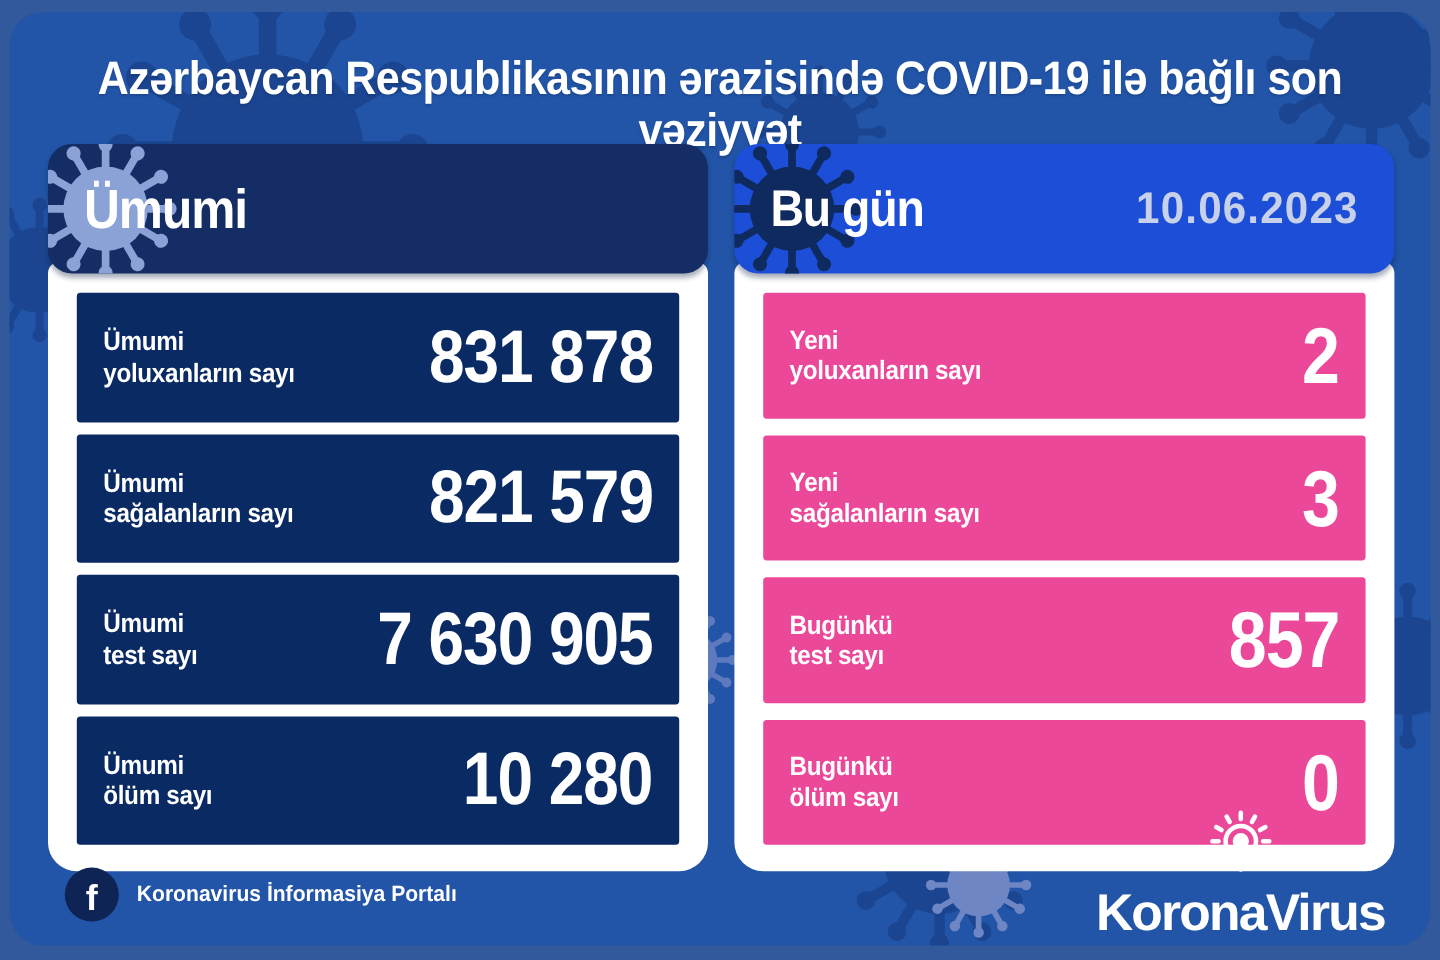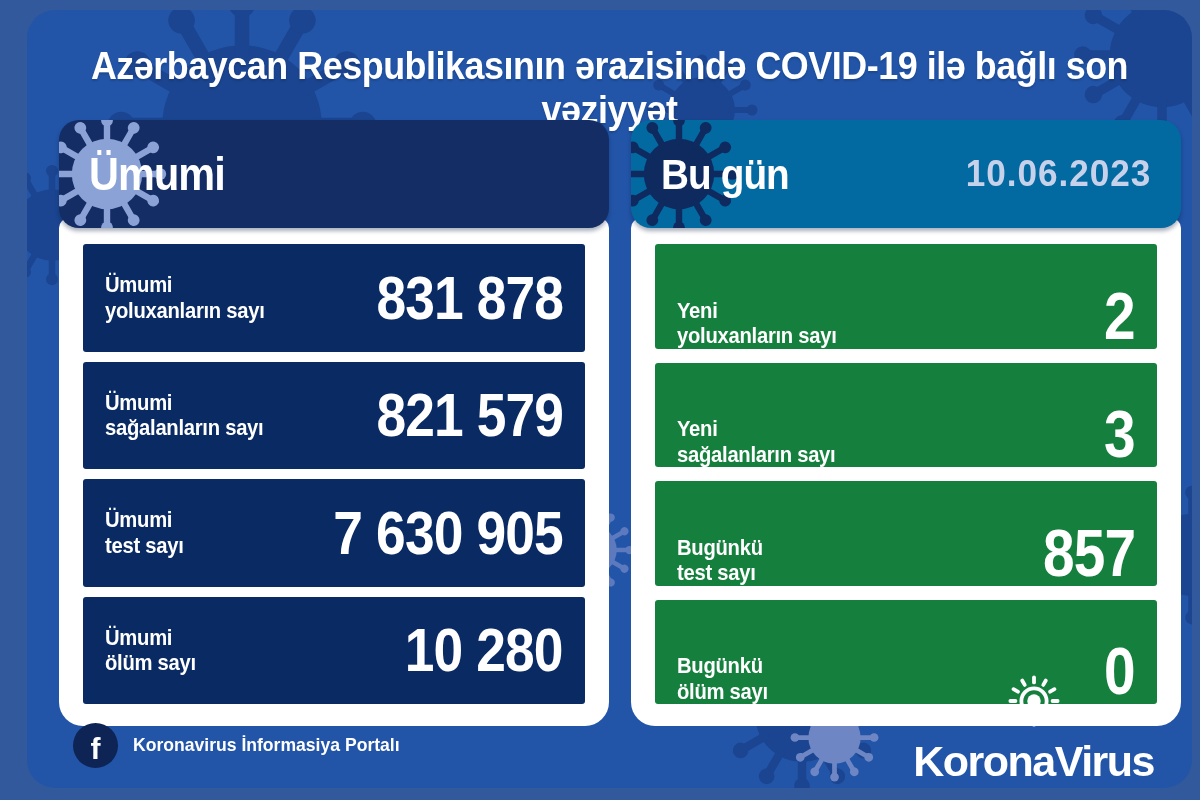--- a/index.html
+++ b/index.html
@@ -3,42 +3,42 @@
 <meta charset="utf-8">
 <style>
   html,body{margin:0;padding:0;}
   body{
     width:1200px;height:800px;position:relative;overflow:hidden;
     background:#32599b;
     font-family:"Liberation Sans",sans-serif;
   }
   .card{
     position:absolute;left:8px;top:10px;right:8px;bottom:12px;
-    background:#2255a8;border-radius:28px;overflow:hidden;margin-left:19px;
+    background:#2255a8;border-radius:28px;overflow:hidden;
   }
   
   .deco{position:absolute;z-index:0;}
   
   .title{
     position:absolute;top:34px;left:0;right:0;z-index:2;
     text-align:center;color:#ffffff;font-weight:bold;font-size:39px;
     letter-spacing:-0.5px;transform:scaleX(.92);
     text-shadow:0 2px 2px rgba(10,30,70,.25);
   }
   
   .panel{position:absolute;top:110px;width:550px;height:516px;z-index:3;}
   .panel.left{left:32px;}
   .panel.right{left:604px;}
   .panel-header{
     position:relative;height:108px;border-radius:20px;z-index:2;
     display:flex;align-items:center;padding:0 30px;overflow:hidden;
     box-shadow:0 3px 4px rgba(8,24,60,.35);
   }
   .panel.left  .panel-header{background:#142d64;}
-  .panel.right .panel-header{background:#0369a1;}
+  .panel.right .panel-header{background:#1d4ed8;}
   .header-virus{position:absolute;left:-16px;top:-10px;width:128px;height:128px;}
   .panel.left  .header-virus{color:#8ba2d6;}
   .panel.right .header-virus{color:#0e2a5f;}
   .header-title{
     position:relative;color:#fff;font-weight:bold;font-size:46px;
     transform:scaleX(.9);transform-origin:left center;letter-spacing:-1px;
   }
   .panel.right .header-title{font-size:43px;}
   .header-date{
     position:relative;margin-left:auto;color:#c7d2ea;font-weight:bold;font-size:37px;
@@ -50,21 +50,21 @@
     height:508px;box-sizing:border-box;padding:26px 24px 22px 24px;
     display:flex;flex-direction:column;
   }
   .panel.left  .panel-body{gap:10px;}
   .panel.right .panel-body{gap:14px;}
   .row{
     flex:1;display:flex;align-items:center;justify-content:space-between;
     padding:0 22px;border-radius:3px;
   }
   .panel.left  .row{background:#0a2a63;}
-  .panel.right .row{background:#15803d;align-items:flex-end;}
+  .panel.right .row{background:#ec4899;}
   .row-label{
     color:#fff;font-weight:bold;font-size:22px;line-height:1.15;
     transform:scaleX(.92);transform-origin:left center;letter-spacing:-0.3px;
   }
   .row-value{
     color:#fff;font-weight:bold;white-space:nowrap;line-height:1;
     transform:scaleX(.86);transform-origin:right center;letter-spacing:-1px;
   }
   .panel.left  .row-value{font-size:62px;}
   .panel.right .row-value{font-size:66px;}

